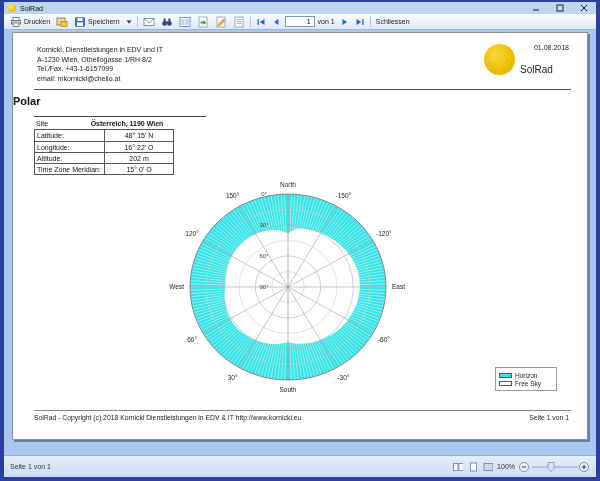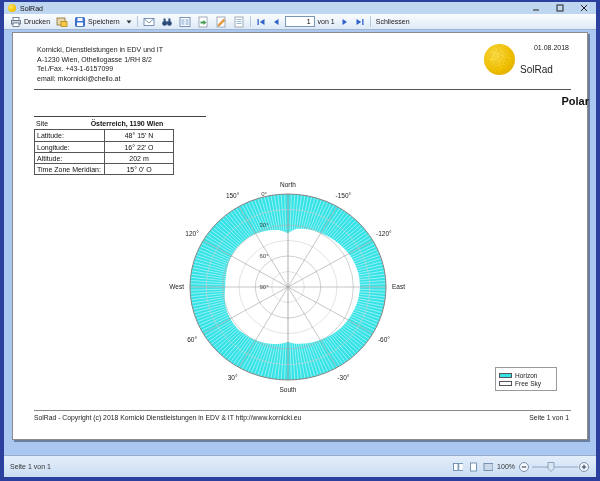--- a/index.html
+++ b/index.html
@@ -26,21 +26,21 @@
   .preview{position:absolute;left:0;top:28px;width:592px;height:427px;background:#A9C7F1;}
   .page{position:absolute;left:8px;top:2px;width:576px;height:408px;background:#fff;
         border:1px solid #8C8C8C;box-shadow:2px 2px 0 rgba(55,65,90,.55);}
   .hdr-lines{position:absolute;left:24px;top:12px;font-size:7px;line-height:9.5px;color:#222;}
   .doc-date{position:absolute;right:18px;top:11px;font-size:7px;color:#222;}
   .sun-logo{position:absolute;left:471px;top:11px;width:31px;height:31px;border-radius:50%;
             background:repeating-conic-gradient(rgba(190,140,0,.18) 0 4deg,rgba(255,255,255,0) 4deg 8deg),
                        radial-gradient(circle at 38% 35%,#FFE14D,#F2C200 55%,#D9A700);}
   .brand{position:absolute;left:507px;top:31px;font-size:10px;color:#222;}
   .hdr-rule{position:absolute;left:21px;top:56px;width:537px;border-top:1px solid #555;}
-  .doc-title{position:absolute;left:0;top:62px;width:576px;text-align:right;
+  .doc-title{position:absolute;left:0;top:62px;width:576px;text-align:left;
              font-size:11px;font-weight:bold;color:#111;}
   
   .site-table{position:absolute;left:21px;top:83px;width:172px;font-size:7px;color:#111;}
   .site-header{display:flex;align-items:center;border-top:1px solid #444;height:13px;}
   .site-header .lab{padding-left:2px;}
   .site-header .val{flex:1;text-align:center;font-weight:bold;}
   .site-grid{width:140px;border:1px solid #555;}
   .srow{display:flex;height:11px;align-items:center;border-top:1px solid #555;}
   .srow:first-child{border-top:none;}
   .srow .lab{width:70px;padding-left:2px;border-right:1px solid #555;height:100%;display:flex;align-items:center;}

